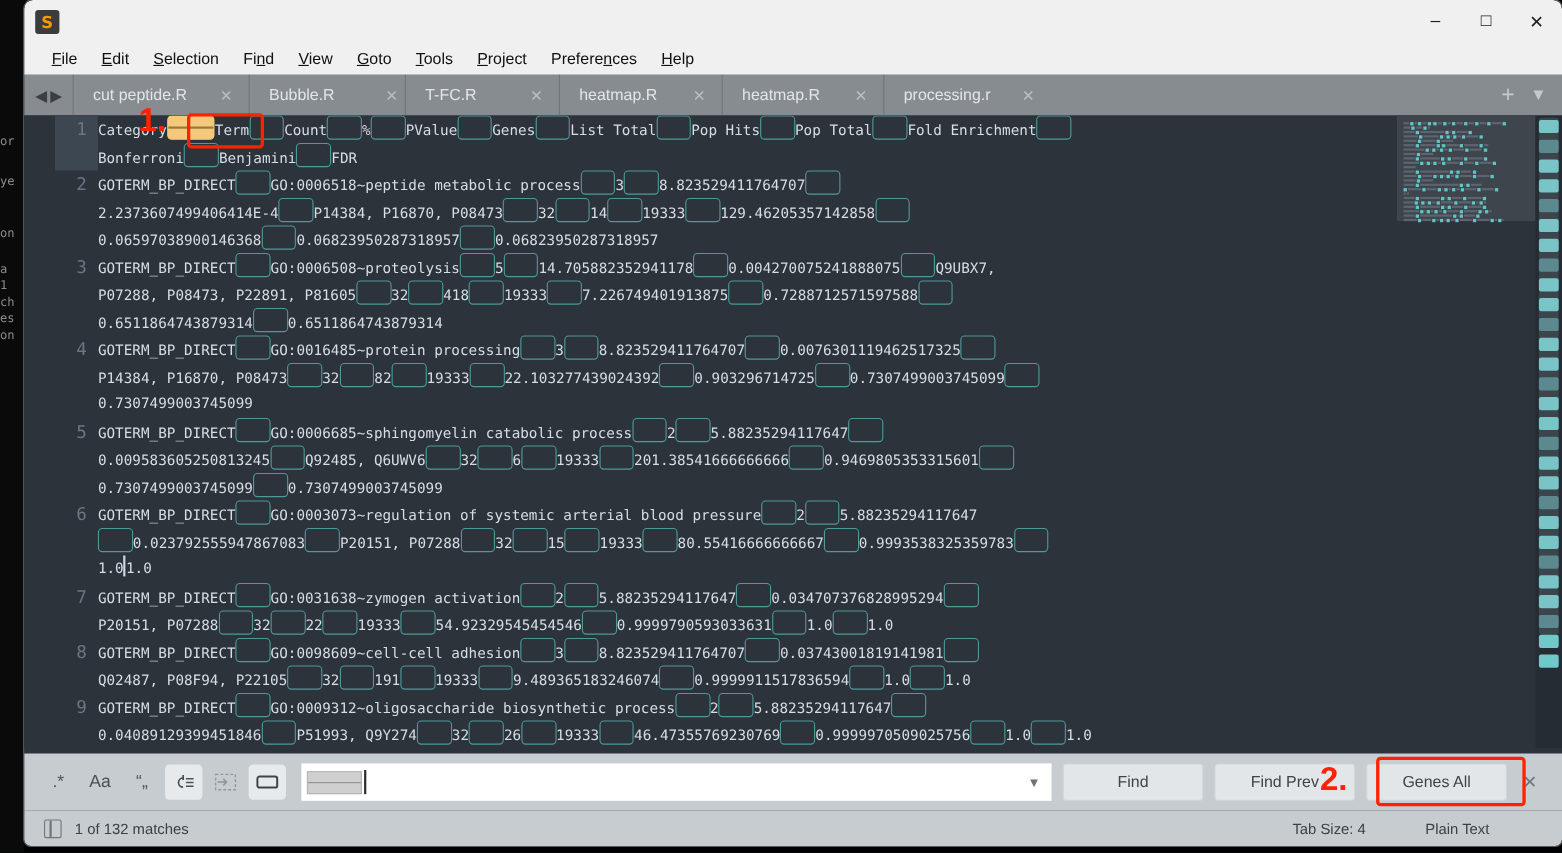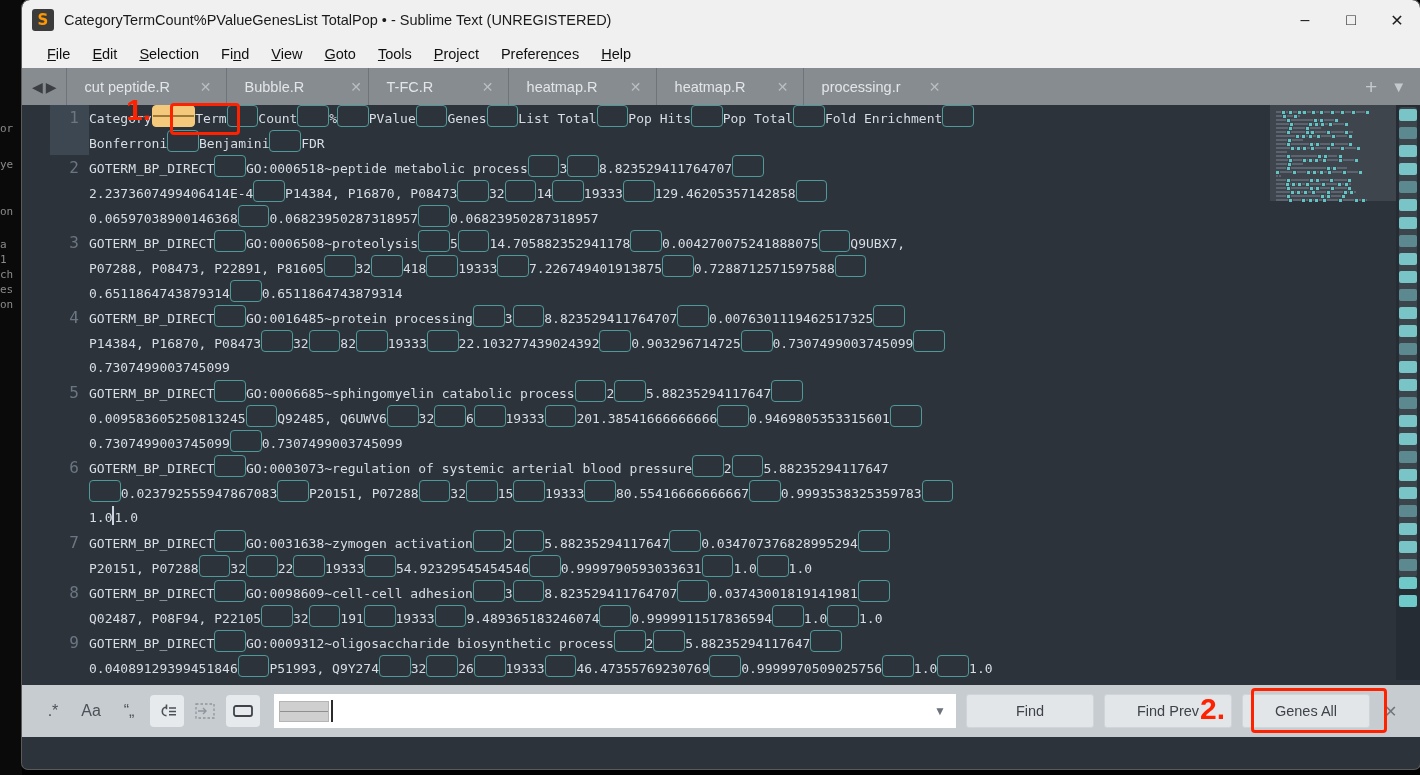--- a/index.html
+++ b/index.html
@@ -251,21 +251,20 @@
     <div class="bg-text-frag" style="top:268px;">ch</div>
     <div class="bg-text-frag" style="top:283px;">es</div>
     <div class="bg-text-frag" style="top:298px;">on</div>
   </div>
 </div>
 
 <div id="sublime-window">
 
   <div id="titlebar">
     <div id="app-icon">S</div>
-    <div id="window-title">CategoryTermCount%PValueGenesList TotalPop • - Sublime Text (UNREGISTERED)</div>
     <div id="window-controls">
       <div class="wc">–</div>
       <div class="wc">□</div>
       <div class="wc">✕</div>
     </div>
   </div>
 
   <div id="menubar">
     <div class="menu-item"><span class="mn">F</span>ile</div>
     <div class="menu-item"><span class="mn">E</span>dit</div>
@@ -667,20 +666,28 @@
       <div id="find-caret"></div>
       <span id="find-dropdown">▼</span>
     </div>
 
     <div class="find-btn">Find</div>
     <div class="find-btn">Find Prev</div>
     <div class="find-btn">Genes All</div>
     <div id="find-close">✕</div>
   </div>
 
+  <div id="statusbar">
+    <div id="sidebar-toggle-icon"></div>
+    <div id="match-count">1 of 132 matches</div>
+    <div id="status-right">
+      <span>Tab Size: 4</span>
+      <span>Plain Text</span>
+    </div>
+  </div>
 
 </div>
 
 <div class="annot-box" style="left:170px; top:103px; width:70px; height:32px;"></div>
 <div class="annot-num" style="left:126px; top:95px;">1.</div>
 
 <div class="annot-box" style="left:1251px; top:688px; width:136px; height:45px;"></div>
 <div class="annot-num" style="left:1200px; top:694px;">2.</div>
 
 </body></html>

